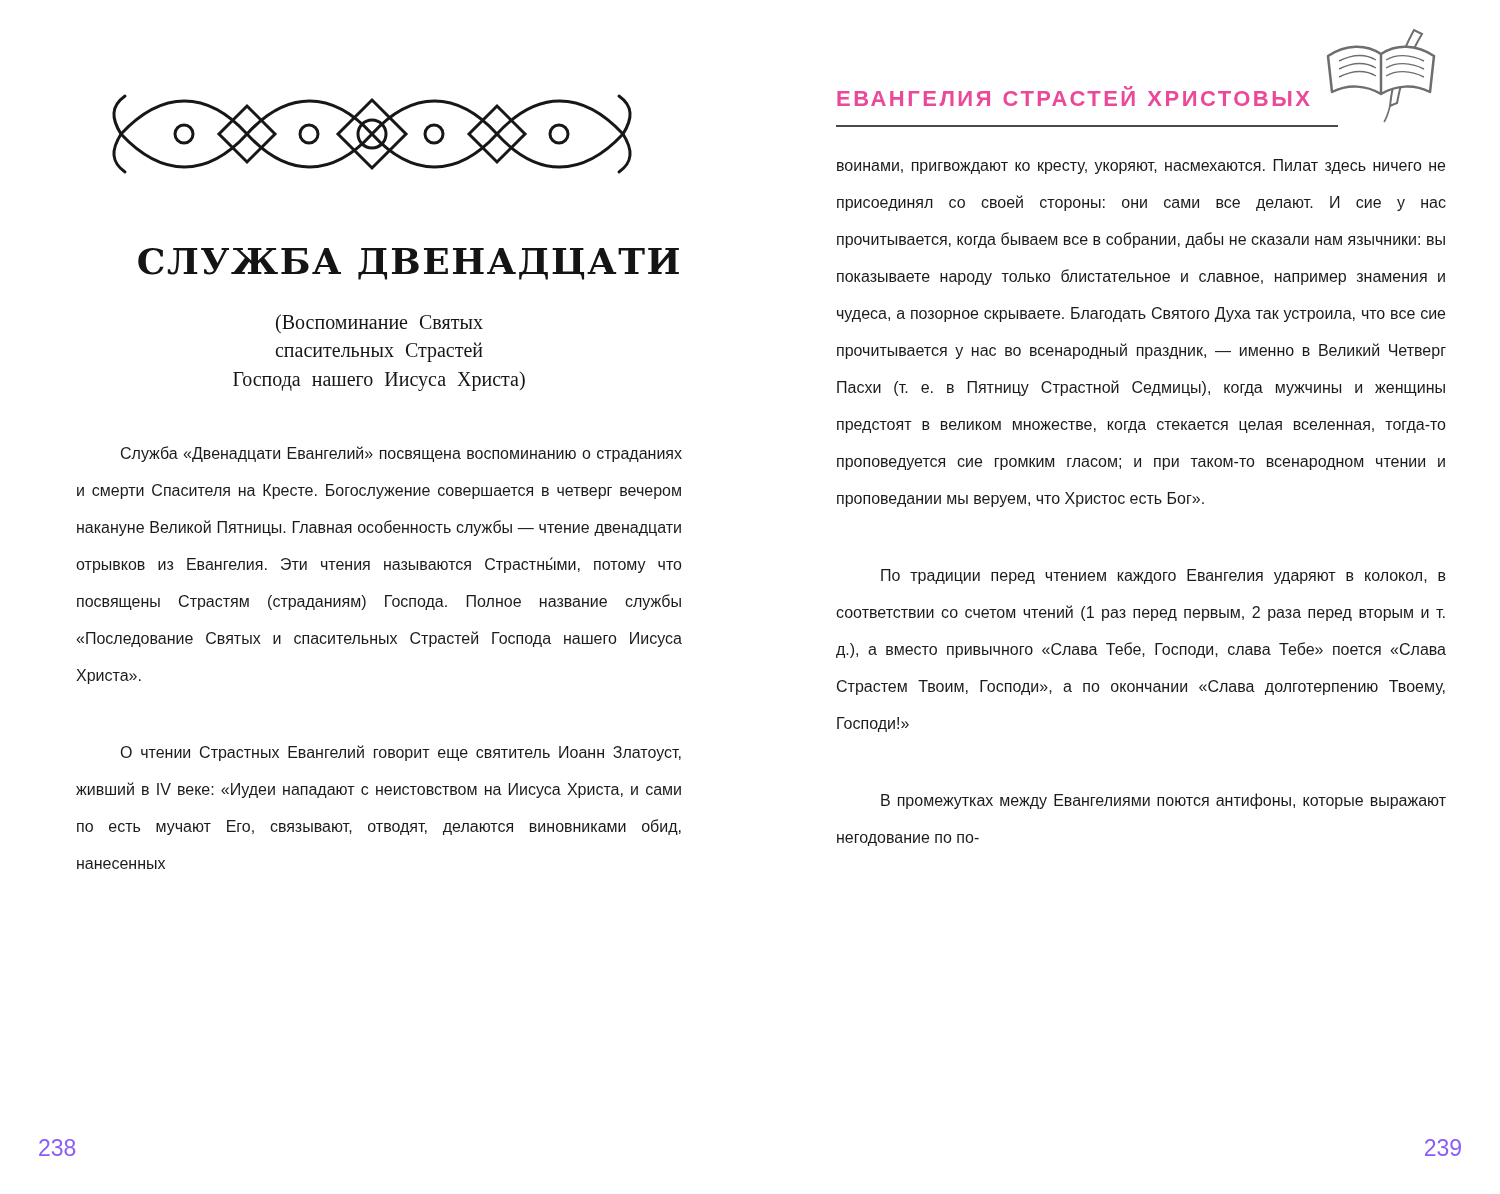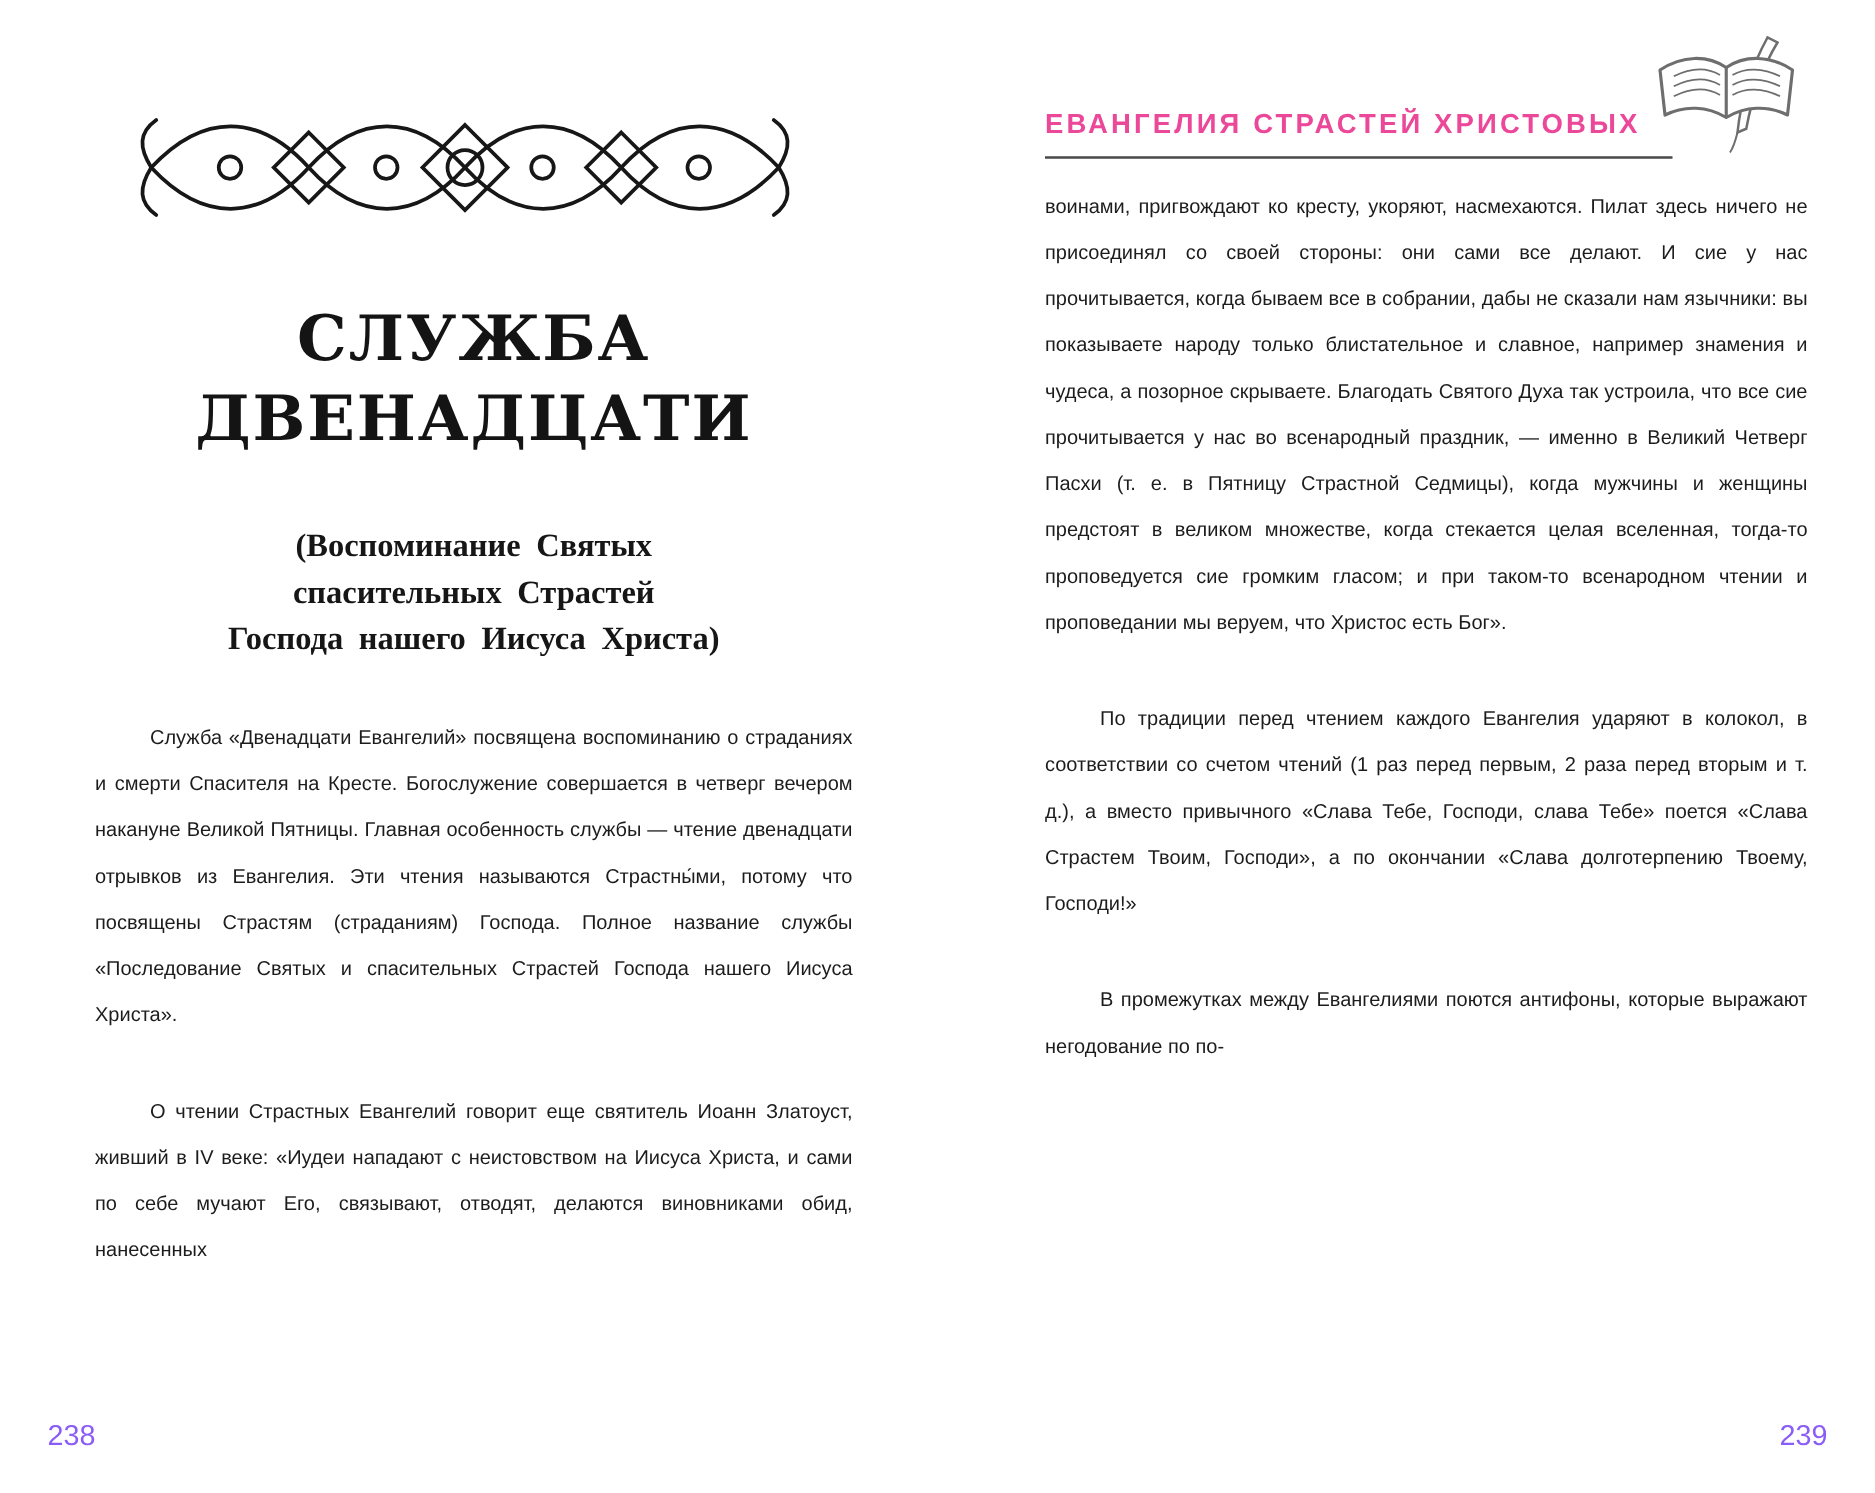--- a/index.html
+++ b/index.html
@@ -8,29 +8,29 @@
     background:#ffffff;color:#1c1c1c;
     font-family:"Liberation Sans",sans-serif;
   }
   .page{position:absolute;top:0;height:1194px;}
   .page-left{left:76px;width:606px;}
   .page-right{left:836px;width:610px;}
 
   .ornament-wrap{text-align:center;margin-top:84px;}
 
   .chapter-title{
-    margin-top:50px;text-align:center;
+    margin-top:50px;text-align:right;
     font-family:"DejaVu Serif",serif;font-weight:700;
-    font-size:50px;line-height:1.28;letter-spacing:1.5px;
+    font-size:36px;line-height:1.28;letter-spacing:1.5px;
     color:#141414;
   }
   .chapter-subtitle{
-    margin-top:52px;text-align:center;
-    font-family:"Liberation Serif",serif;font-weight:700;
-    font-size:26px;line-height:1.42;word-spacing:6px;color:#161616;
+    margin-top:24px;text-align:center;
+    font-family:"Liberation Serif",serif;font-weight:400;
+    font-size:20px;line-height:1.42;word-spacing:6px;color:#161616;
   }
 
   .body-text{
     margin-top:42px;font-size:16px;line-height:37px;
     text-align:justify;font-weight:500;
     hyphens:auto;-webkit-hyphens:auto;
   }
   .body-text p{margin:0;}
   .body-text p.indent{text-indent:44px;margin-top:40px;}
 
@@ -81,21 +81,21 @@
   </div>
 
   <div class="chapter-subtitle">
     <div>(Воспоминание Святых</div>
     <div>спасительных Страстей</div>
     <div>Господа нашего Иисуса Христа)</div>
   </div>
 
   <div class="body-text">
     <p class="indent">Служба «Двенадцати Евангелий» посвящена воспоминанию о страданиях и смерти Спасителя на Кресте. Богослужение совершается в четверг вечером накануне Великой Пятницы. Главная особенность службы — чтение двенадцати отрывков из Евангелия. Эти чтения называются Страстны́ми, потому что посвящены Страстям (страданиям) Господа. Полное название службы «Последование Святых и спасительных Страстей Господа нашего Иисуса Христа».</p>
-    <p class="indent">О чтении Страстных Евангелий говорит еще святитель Иоанн Златоуст, живший в IV веке: «Иудеи нападают с неистовством на Иисуса Христа, и сами по себе мучают Его, связывают, отводят, делаются виновниками обид, нанесенных</p>
+    <p class="indent">О чтении Страстных Евангелий говорит еще святитель Иоанн Златоуст, живший в IV веке: «Иудеи нападают с неистовством на Иисуса Христа, и сами по есть мучают Его, связывают, отводят, делаются виновниками обид, нанесенных</p>
   </div>
 
 </div>
 
 <div class="page page-right">
 
   <div class="book-icon-wrap">
     <svg width="140" height="100" viewBox="0 0 140 100">
       <path d="M100,6 C88,28 79,52 76,82 L83,79 C88,52 97,28 108,10 Z" fill="#ffffff" stroke="#6e6e6e" stroke-width="2"></path>
       <g fill="#ffffff" stroke="#6e6e6e" stroke-width="2.5" stroke-linejoin="round">

